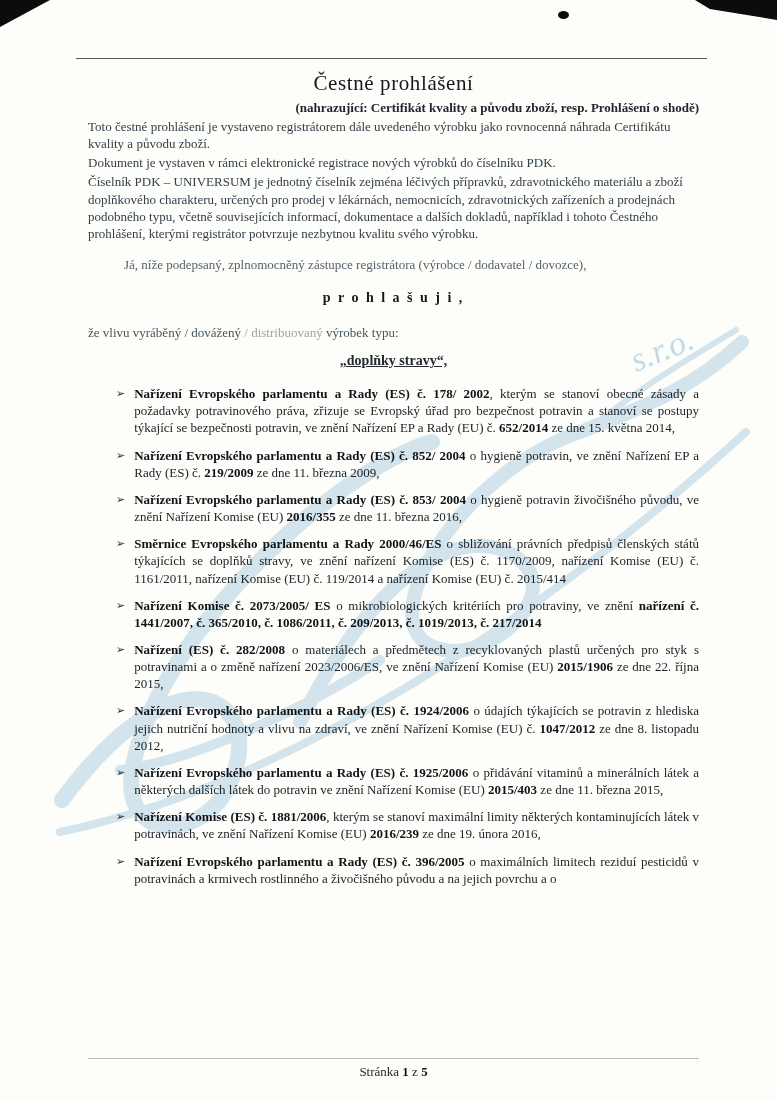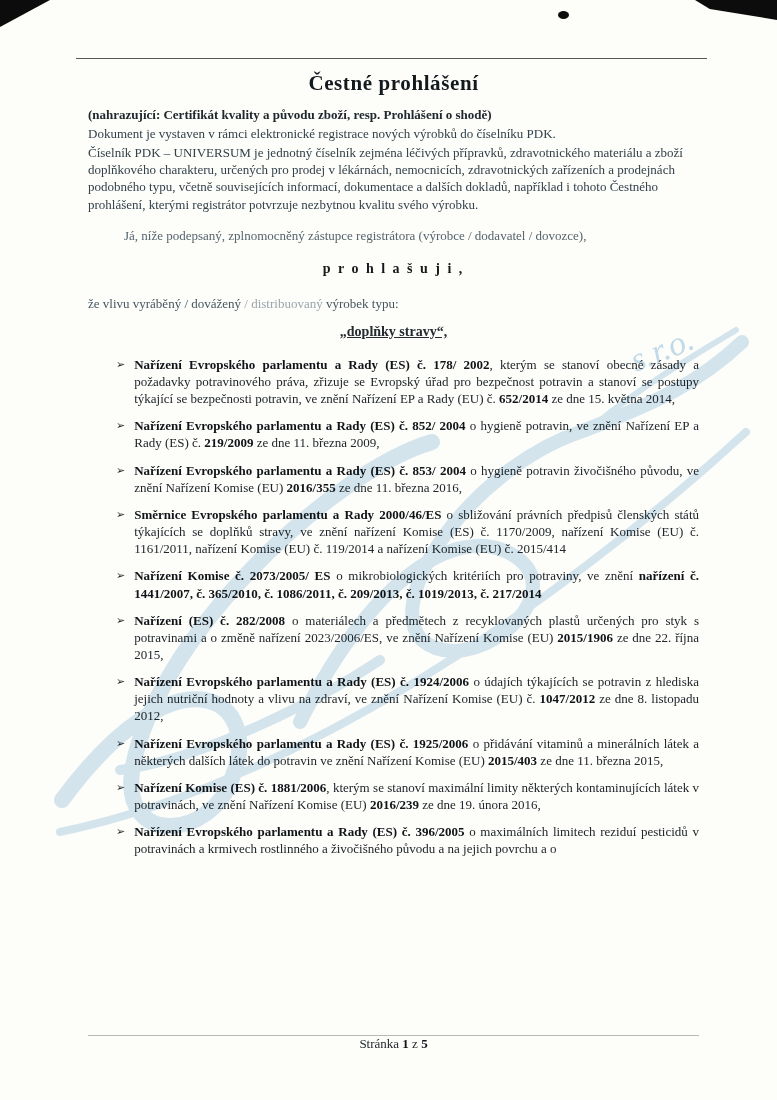--- a/index.html
+++ b/index.html
@@ -28,27 +28,27 @@
     letter-spacing:.3px;
   }
   .rule{
     border-bottom:1.5px solid #55595c;
     margin:14px -8px 0 -12px;
   }
   .doc-title{
     margin-top:12px;
     text-align:center;
     font-size:21px;
-    font-weight:bold;
+    font-weight:normal;
     letter-spacing:.6px;
     color:#14191e;
   }
   .doc-subtitle{
-    margin-top:11px;
-    text-align:left;
+    margin-top:4px;
+    text-align:right;
     font-size:13px;
     font-weight:bold;
     color:#20282e;
   }
   .preamble-heading{
     margin-top:24px;
     font-size:15px;
     font-weight:bold;
     letter-spacing:.5px;
     color:#1d2328;
@@ -110,22 +110,23 @@
     flex:1;
     font-size:13px;
     line-height:1.32;
     text-align:justify;
     color:#20262b;
   }
   .req-text b, .footer b{color:#101418;}
   .footer{
     position:absolute;
     z-index:2;
-    left:88px;right:78px;bottom:48px;
+    left:88px;right:78px;bottom:20px;
     border-top:1px solid #b7bab6;
+    padding-top:5px;
     text-align:center;
     font-size:13px;
     color:#23292e;
   }
   .watermark{
     position:absolute;
     inset:0;
     width:100%;height:100%;
     z-index:3;
     pointer-events:none;
@@ -157,20 +158,21 @@
   </svg>
 
   <div class="content">
 
     <div class="rule"></div>
 
     <div class="doc-title">Čestné prohlášení</div>
     <div class="doc-subtitle">(nahrazující: Certifikát kvality a původu zboží, resp. Prohlášení o shodě)</div>
 
     <div>
+        <p class="pre-par">Toto čestné prohlášení je vystaveno registrátorem dále uvedeného výrobku jako rovnocenná náhrada Certifikátu kvality a původu zboží.</p>
         <p class="pre-par">Dokument je vystaven v rámci elektronické registrace nových výrobků do číselníku PDK.</p>
         <p class="pre-par">Číselník PDK – UNIVERSUM je jednotný číselník zejména léčivých přípravků, zdravotnického materiálu a zboží doplňkového charakteru, určených pro prodej v lékárnách, nemocnicích, zdravotnických zařízeních a prodejnách podobného typu, včetně souvisejících informací, dokumentace a dalších dokladů, například i tohoto Čestného prohlášení, kterými registrátor potvrzuje nezbytnou kvalitu svého výrobku.</p>
       </div>
 
     <div class="declarant">Já, níže podepsaný, zplnomocněný zástupce registrátora (výrobce / dodavatel / dovozce),</div>
 
     <div class="declare-word">p r o h l a š u j i ,</div>
 
     <div class="product-intro"><span>že vlivu vyráběný / dovážený </span><span class="muted"> / distribuovaný </span><span>výrobek typu:</span></div>
 

